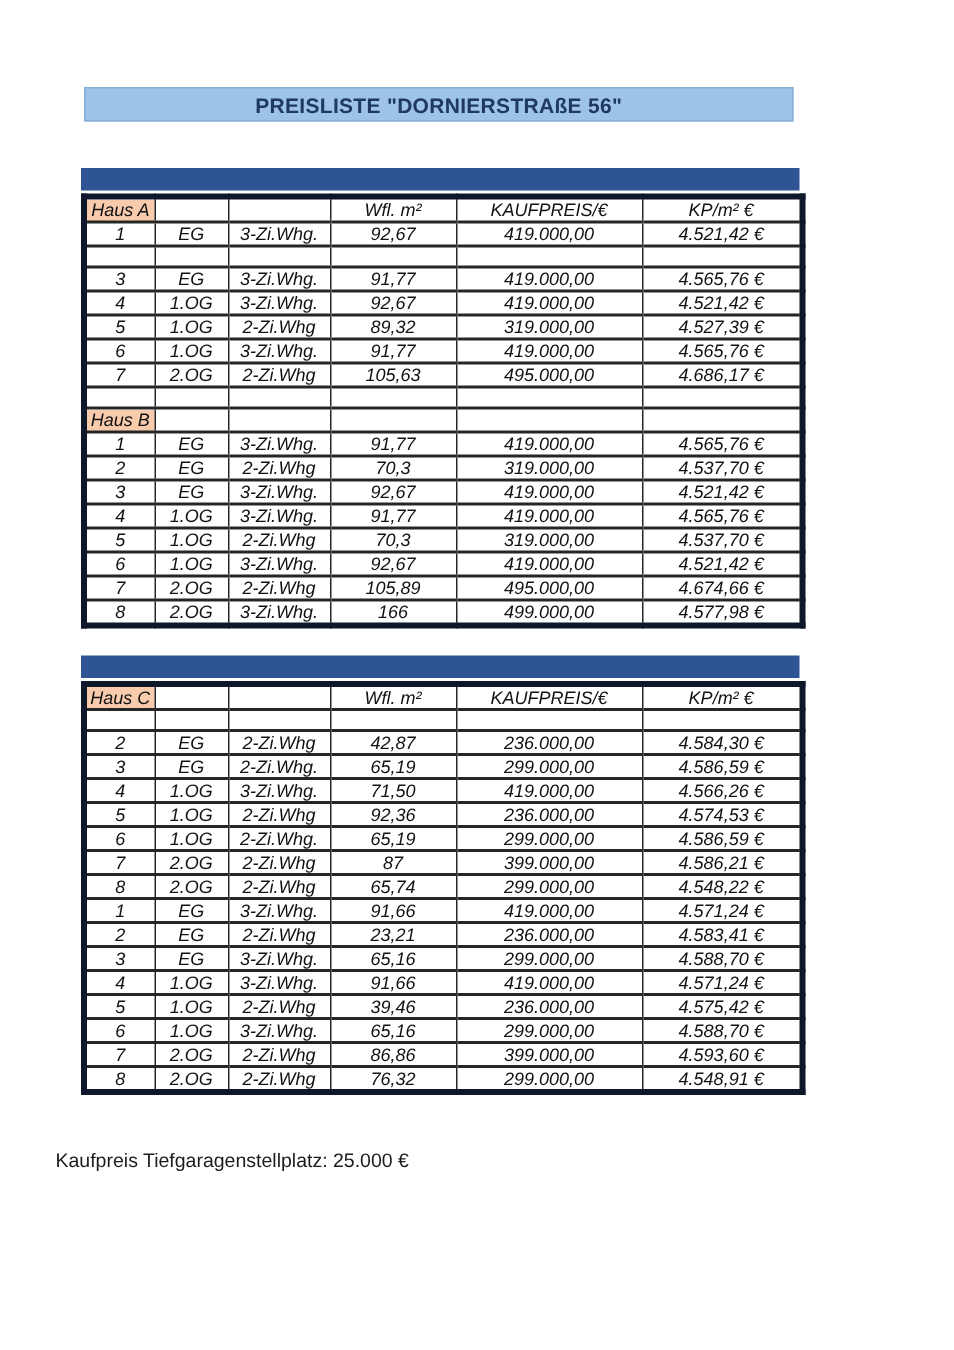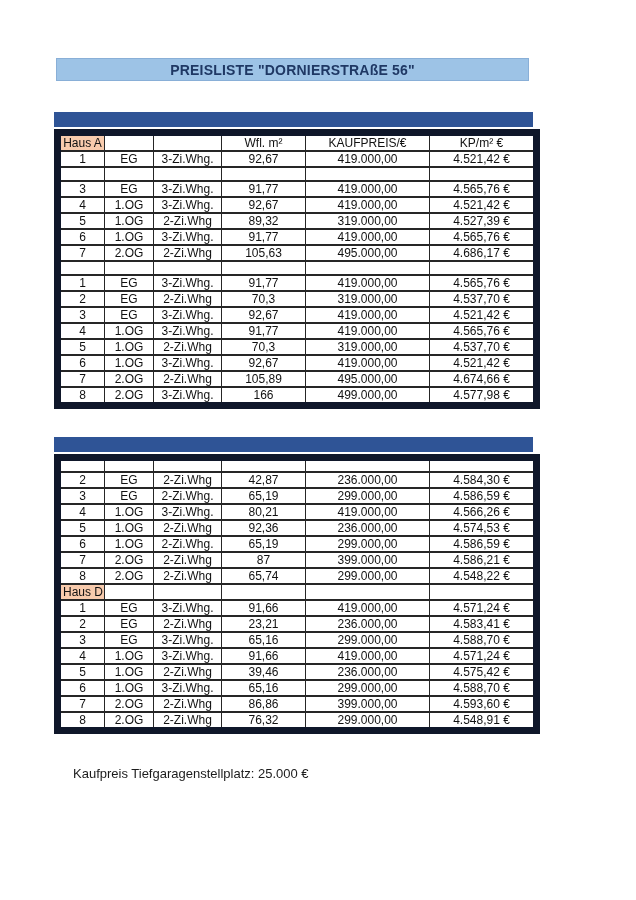--- a/index.html
+++ b/index.html
@@ -32,21 +32,22 @@
   .ptable-2 { top: 437px; }
   .band {
     height: 15px;
     background: #2F5496;
     margin-bottom: 2px;
   }
   table.grid {
     border-collapse: collapse;
     table-layout: fixed;
     width: 479px;
-    border: 7px solid #0f172a;
+    border: 4px solid #0f172a;
+    font-style: italic;
   }
   table.grid td {
     border: 1px solid #262626;
     border-top-width: 2px;
     border-bottom-width: 2px;
     height: 14px;
     padding: 0 2px;
     font-size: 12px;
     line-height: 14px;
     text-align: center;
@@ -54,21 +55,21 @@
     white-space: nowrap;
     overflow: hidden;
     box-sizing: border-box;
   }
   table.grid td.haus {
     background: #F8CBAD;
     font-size: 12px;
   }
   .footer-note {
     position: absolute;
-    left: 73px;
+    left: 37px;
     top: 766px;
     font-size: 13px;
     color: #1c1c1c;
   }
 </style>
 </head>
 <body>
 
 <div class="page">
 
@@ -152,20 +153,28 @@
           </tr>
           <tr>
             <td></td>
             <td></td>
             <td></td>
             <td></td>
             <td></td>
             <td></td>
           </tr>
           <tr>
+            <td class="haus">Haus B</td>
+            <td></td>
+            <td></td>
+            <td></td>
+            <td></td>
+            <td></td>
+          </tr>
+          <tr>
             <td>1</td>
             <td>EG</td>
             <td>3-Zi.Whg.</td>
             <td>91,77</td>
             <td>419.000,00</td>
             <td>4.565,76 €</td>
           </tr>
           <tr>
             <td>2</td>
             <td>EG</td>
@@ -232,20 +241,28 @@
       <colgroup>
         <col style="width:47px">
           <col style="width:49px">
           <col style="width:68px">
         <col style="width:84px">
           <col style="width:124px">
           <col style="width:107px">
       </colgroup>
       <tbody>
           <tr>
+            <td class="haus">Haus C</td>
+            <td></td>
+            <td></td>
+            <td>Wfl. m²</td>
+            <td>KAUFPREIS/€</td>
+            <td>KP/m² €</td>
+          </tr>
+          <tr>
             <td></td>
             <td></td>
             <td></td>
             <td></td>
             <td></td>
             <td></td>
           </tr>
           <tr>
             <td>2</td>
             <td>EG</td>
@@ -259,21 +276,21 @@
             <td>EG</td>
             <td>2-Zi.Whg.</td>
             <td>65,19</td>
             <td>299.000,00</td>
             <td>4.586,59 €</td>
           </tr>
           <tr>
             <td>4</td>
             <td>1.OG</td>
             <td>3-Zi.Whg.</td>
-            <td>80,21</td>
+            <td>71,50</td>
             <td>419.000,00</td>
             <td>4.566,26 €</td>
           </tr>
           <tr>
             <td>5</td>
             <td>1.OG</td>
             <td>2-Zi.Whg</td>
             <td>92,36</td>
             <td>236.000,00</td>
             <td>4.574,53 €</td>
@@ -296,28 +313,20 @@
           </tr>
           <tr>
             <td>8</td>
             <td>2.OG</td>
             <td>2-Zi.Whg</td>
             <td>65,74</td>
             <td>299.000,00</td>
             <td>4.548,22 €</td>
           </tr>
           <tr>
-            <td class="haus">Haus D</td>
-            <td></td>
-            <td></td>
-            <td></td>
-            <td></td>
-            <td></td>
-          </tr>
-          <tr>
             <td>1</td>
             <td>EG</td>
             <td>3-Zi.Whg.</td>
             <td>91,66</td>
             <td>419.000,00</td>
             <td>4.571,24 €</td>
           </tr>
           <tr>
             <td>2</td>
             <td>EG</td>

